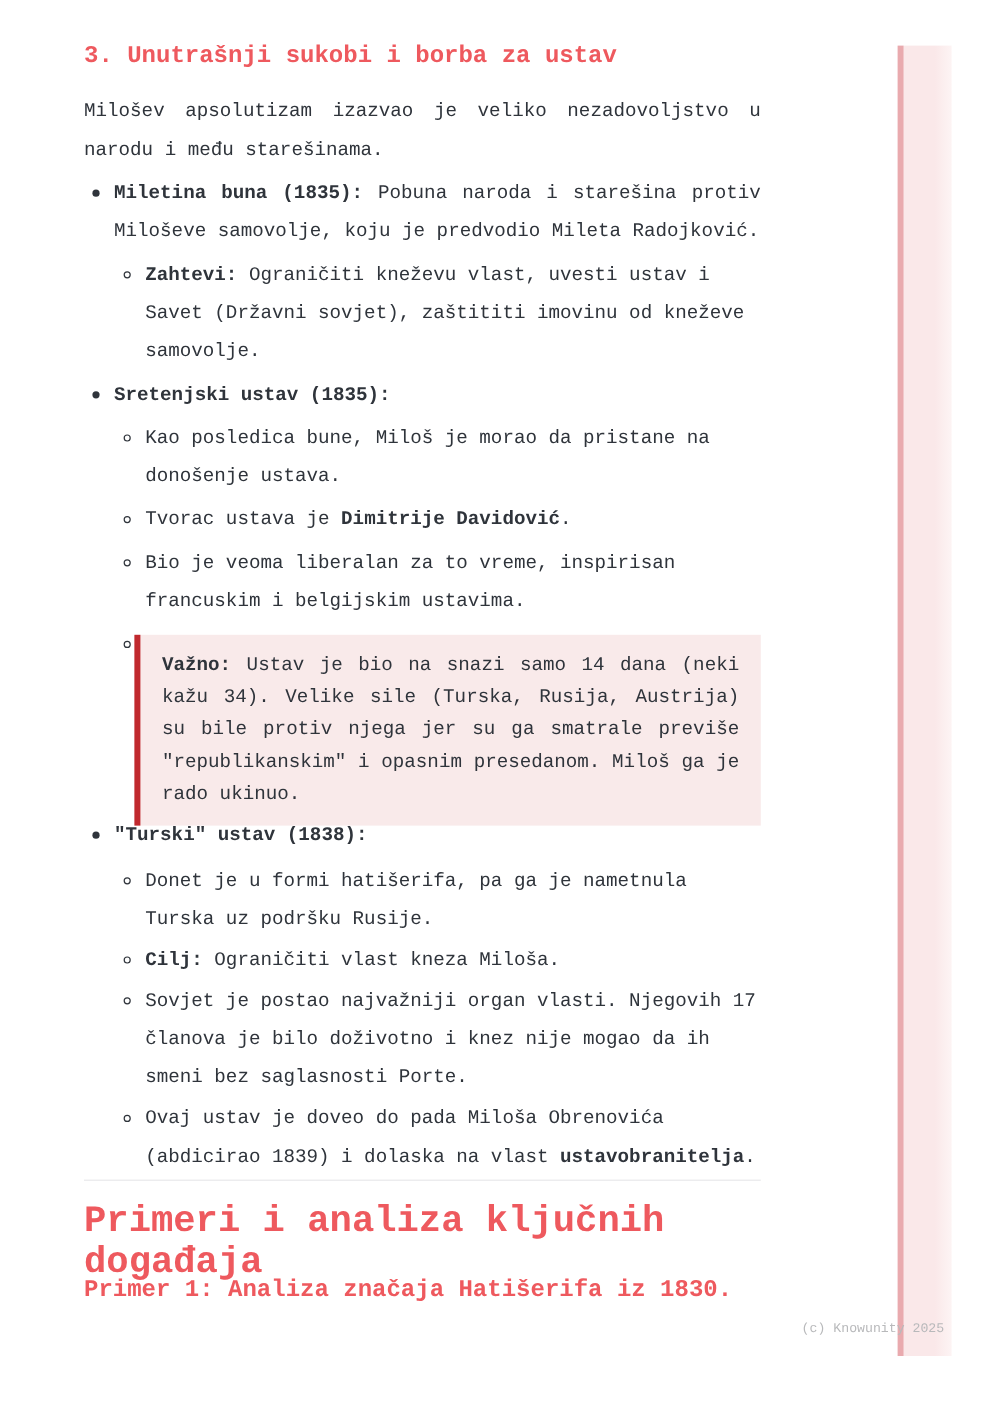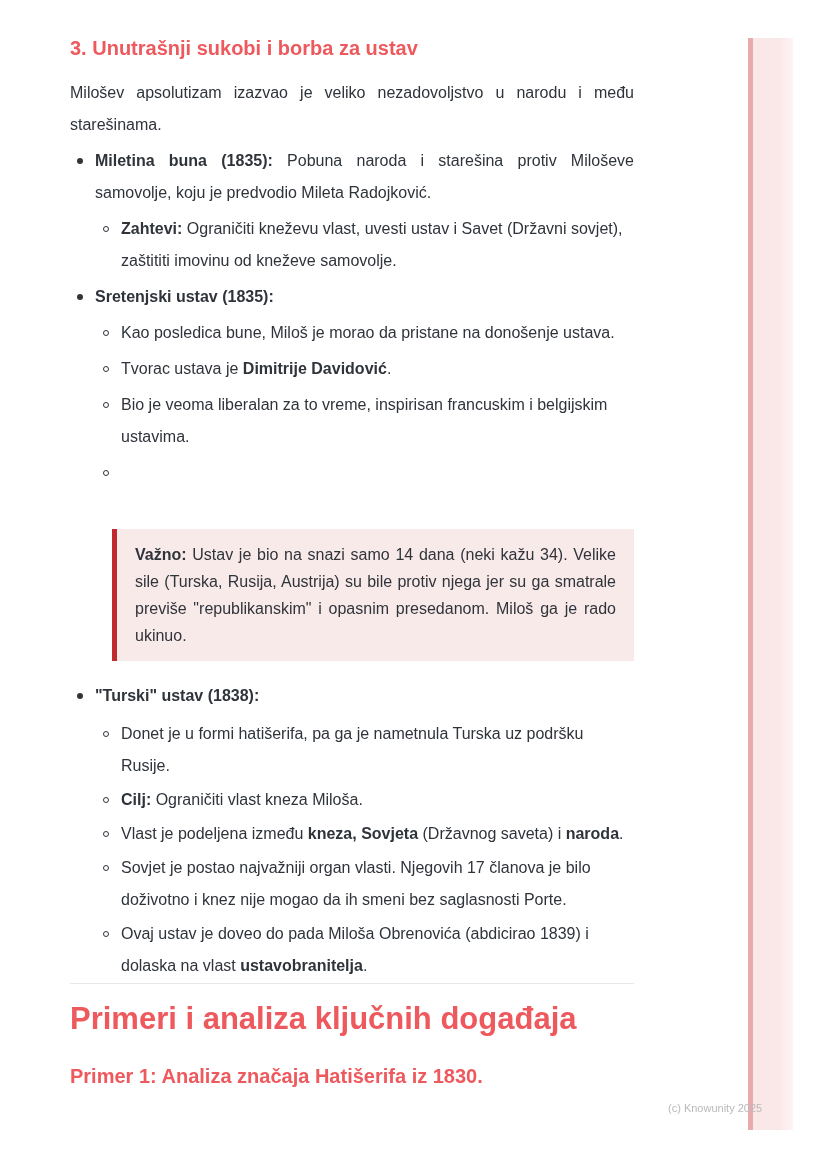--- a/index.html
+++ b/index.html
@@ -1,21 +1,21 @@
 <!DOCTYPE html>
 <html style="--accent: #ee595e; --text: #2f343b; --callout-bg: #f9eaea; --callout-border: #c0292e; --bar-strip: #e9aaae; --bar-fill: #fae8e9; --watermark: #b8b9bb;"><head>
 <meta charset="utf-8">
 <style>
   html,body{margin:0;padding:0;}
   .page{
     position:relative;
     width:828px;height:1171px;
     background:#ffffff;
     overflow:hidden;
-    font-family:Liberation Sans, sans-serif;
+    font-family:Liberation Mono, monospace;
     color:var(--text,#2f343b);
   }
   .content{position:absolute;left:70px;top:0;width:564px;}
   .h3-title{
     position:absolute;top:34px;left:0;width:564px;
     font-size:20px;font-weight:700;line-height:28px;
     color:var(--accent,#ee595e);margin:0;
   }
   .intro{
     position:absolute;top:77px;left:0;width:564px;
@@ -80,21 +80,20 @@
         <div class="li l2"><span class="marker"></span><span class="li-text"><span>Bio je veoma liberalan za to vreme, inspirisan francuskim i belgijskim ustavima.</span></span></div>
         <div class="li l2"><span class="marker"></span></div>
       </div>
 
     <div class="callout"><strong>Važno:</strong><span> Ustav je bio na snazi samo 14 dana (neki kažu 34). Velike sile (Turska, Rusija, Austrija) su bile protiv njega jer su ga smatrale previše "republikanskim" i opasnim presedanom. Miloš ga je rado ukinuo.</span></div>
 
     <div class="list list-2">
         <div class="li l1"><span class="marker"></span><span class="li-text"><strong>"Turski" ustav (1838):</strong></span></div>
         <div class="li l2"><span class="marker"></span><span class="li-text"><span>Donet je u formi hatišerifa, pa ga je nametnula Turska uz podršku Rusije.</span></span></div>
         <div class="li l2"><span class="marker"></span><span class="li-text"><strong>Cilj:</strong><span> Ograničiti vlast kneza Miloša.</span></span></div>
-        <div class="li l2"><span class="marker"></span><span class="li-text"><span>Vlast je podeljena između </span><strong>kneza,</strong><span> </span><strong>Sovjeta</strong><span> (Državnog saveta) i </span><strong>naroda</strong><span>.</span></span></div>
         <div class="li l2"><span class="marker"></span><span class="li-text"><span>Sovjet je postao najvažniji organ vlasti. Njegovih 17 članova je bilo doživotno i knez nije mogao da ih smeni bez saglasnosti Porte.</span></span></div>
         <div class="li l2"><span class="marker"></span><span class="li-text"><span>Ovaj ustav je doveo do pada Miloša Obrenovića (abdicirao 1839) i dolaska na vlast </span><strong>ustavobranitelja</strong><span>.</span></span></div>
       </div>
 
     <hr class="divider">
 
     <h1 class="h1-title">Primeri i analiza ključnih događaja</h1>
 
     <h2 class="h2-title">Primer 1: Analiza značaja Hatišerifa iz 1830.</h2>
 

